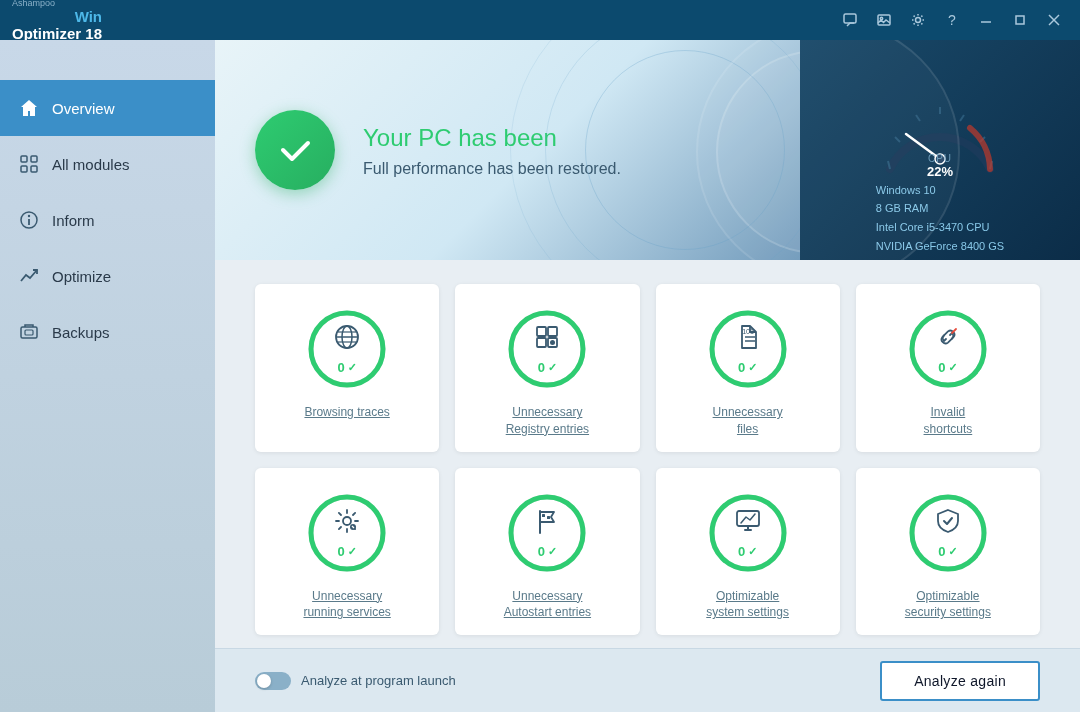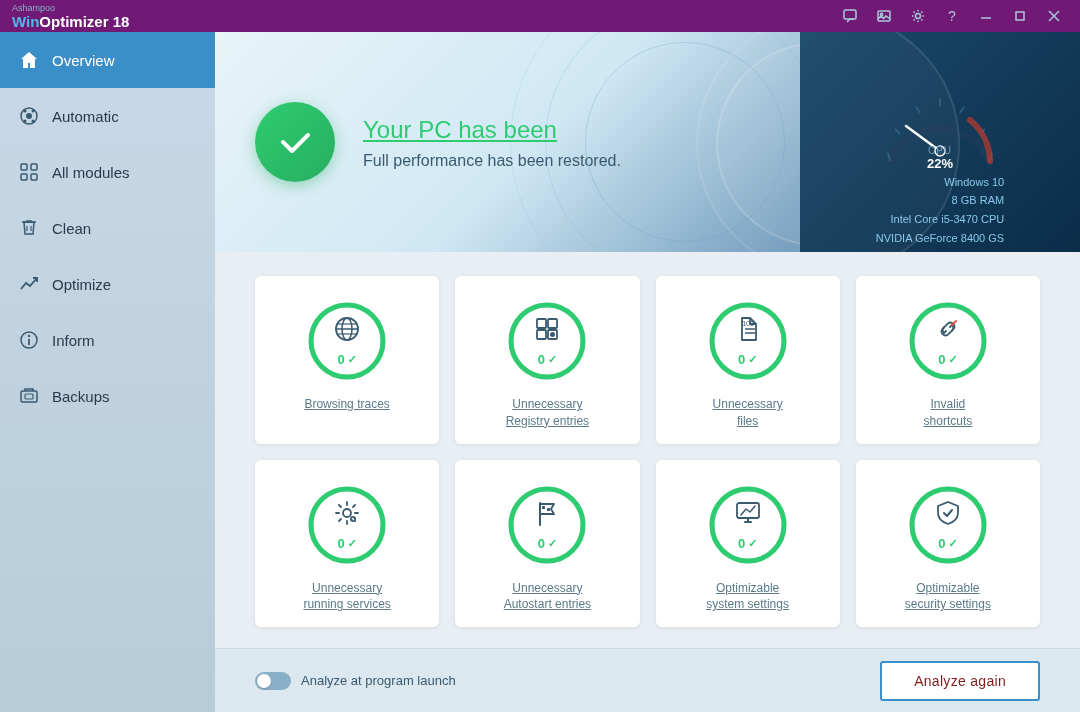--- a/index.html
+++ b/index.html
@@ -8,22 +8,22 @@
       height: 712px;
       font-family: 'Segoe UI', Arial, sans-serif;
       background: #e8eef3;
       overflow: hidden;
       display: flex;
       flex-direction: column;
     }
 
     
     .titlebar {
-      background: #701a75;
-      height: 32px;
+      background: #0c4a6e;
+      height: 40px;
       display: flex;
       align-items: center;
       justify-content: space-between;
       padding: 8px 12px;
       flex-shrink: 0;
     }
     .titlebar-logo {
       display: flex;
       flex-direction: column;
     }
@@ -77,20 +77,21 @@
       height: 56px;
       cursor: pointer;
       color: #2a3a4a;
       font-size: 15px;
       font-weight: 400;
       position: relative;
     }
     .sidebar-item.active {
       background: #3b8fc8;
       color: #ffffff;
+      margin-top: 40px;
     }
     .sidebar-item .si-icon {
       width: 22px;
       height: 22px;
       display: flex;
       align-items: center;
       justify-content: center;
       font-size: 16px;
     }
 
@@ -148,21 +149,20 @@
       margin-right: 28px;
       box-shadow: 0 4px 15px rgba(39,174,96,0.4);
     }
     .success-icon svg { width: 40px; height: 40px; }
 
     .header-text h1 {
       font-size: 24px;
       font-weight: 400;
       color: #2ecc71;
       line-height: 1.3;
-      text-decoration: underline;
     }
     .header-text p {
       font-size: 16px;
       color: #3a5a70;
       margin-top: 6px;
     }
 
     
     .cpu-gauge-container {
       position: absolute;
@@ -171,21 +171,21 @@
       width: 280px;
       height: 264px;
       background: linear-gradient(135deg, #1a4a6a 0%, #0a2a45 100%);
       display: flex;
       flex-direction: column;
       align-items: center;
       justify-content: center;
     }
     .sys-info {
       margin-top: 2px;
-      text-align: right;
+      text-align: left;
       padding: 0 16px;
     }
     .sys-info p {
       font-size: 11px;
       color: #88c8e8;
       line-height: 1.7;
     }
 
     
     .metrics-area {
@@ -304,36 +304,36 @@
       box-shadow: 0 1px 3px rgba(0,0,0,0.2);
     }
     .toggle-label {
       font-size: 13px;
       color: #3a5a70;
     }
     .spacer { flex: 1; }
     .analyze-btn {
       background: #ffffff;
       border: 2px solid #3b8fc8;
-      color: #7f1d1d;
+      color: #0f172a;
       padding: 10px 32px;
       font-size: 14px;
       font-weight: 500;
       border-radius: 3px;
       cursor: pointer;
       letter-spacing: 0.3px;
     }
   </style>
 </head>
 <body>
 
 <div class="titlebar">
   <div class="titlebar-logo">
     <span class="company">Ashampoo</span>
-    <div style="display:flex;align-items:flex-end;">
+    <div style="display:flex;align-items:flex-end;flex-direction:column;">
       <span class="product" style="color:#4db8e8;font-size:15px;font-weight:700;">Win</span>
       <span class="product">Optimizer 18</span>
     </div>
   </div>
   <div class="titlebar-controls">
     <div class="titlebar-btn">
       <svg viewBox="0 0 14 14" fill="none" stroke="#aac8dc" stroke-width="1.5">
           <rect x="1" y="1" width="12" height="9" rx="1.5"></rect>
           <path d="M4 13l3-3h4"></path>
         </svg>
@@ -377,83 +377,58 @@
 
     <div class="sidebar-item active">
       <span class="si-icon">
         <svg width="20" height="20" viewBox="0 0 20 20" fill="white">
             <path d="M10 2L2 9h2v9h5v-5h2v5h5V9h2z"></path>
           </svg>
       </span>
       <span>Overview</span>
     </div>
 
-    <div class="sidebar-item">
-      <span class="si-icon">
-        <svg width="20" height="20" viewBox="0 0 20 20" fill="#3a5a70">
-            <circle cx="10" cy="10" r="8" fill="none" stroke="#3a5a70" stroke-width="1.5"></circle>
-            <circle cx="10" cy="10" r="3" fill="#3a5a70"></circle>
-            <circle cx="6" cy="5" r="1.5" fill="#3a5a70"></circle>
-            <circle cx="14" cy="5" r="1.5" fill="#3a5a70"></circle>
-            <circle cx="6" cy="15" r="1.5" fill="#3a5a70"></circle>
-            <circle cx="14" cy="15" r="1.5" fill="#3a5a70"></circle>
-          </svg>
-      </span>
-      <span>Automatic</span>
-    </div>
 
     <div class="sidebar-item">
       <span class="si-icon">
         <svg width="20" height="20" viewBox="0 0 20 20" fill="none" stroke="#3a5a70" stroke-width="1.5">
             <rect x="2" y="2" width="6" height="6" rx="1"></rect>
             <rect x="12" y="2" width="6" height="6" rx="1"></rect>
             <rect x="2" y="12" width="6" height="6" rx="1"></rect>
             <rect x="12" y="12" width="6" height="6" rx="1"></rect>
           </svg>
       </span>
       <span>All modules</span>
     </div>
 
-    <div class="sidebar-item">
-      <span class="si-icon">
-        <svg width="20" height="20" viewBox="0 0 20 20" fill="none">
-            <path d="M5 4h10l-1 12H6L5 4z" stroke="#3a5a70" stroke-width="1.5"></path>
-            <path d="M3 4h14" stroke="#3a5a70" stroke-width="1.5"></path>
-            <path d="M8 4V3h4v1" stroke="#3a5a70" stroke-width="1.5"></path>
-            <line x1="8" y1="8" x2="8" y2="13" stroke="#3a5a70" stroke-width="1.2"></line>
-            <line x1="12" y1="8" x2="12" y2="13" stroke="#3a5a70" stroke-width="1.2"></line>
-          </svg>
-      </span>
-      <span>Clean</span>
-    </div>
-
-    <div class="sidebar-item">
-      <span class="si-icon">
-        <svg width="20" height="20" viewBox="0 0 20 20" fill="none">
-            <polyline points="2,15 7,9 11,12 18,4" stroke="#3a5a70" stroke-width="1.8"></polyline>
-            <polyline points="14,4 18,4 18,8" stroke="#3a5a70" stroke-width="1.8"></polyline>
-          </svg>
-      </span>
-      <span>Optimize</span>
-    </div>
 
     <div class="sidebar-item">
       <span class="si-icon">
         <svg width="20" height="20" viewBox="0 0 20 20" fill="none">
             <circle cx="10" cy="10" r="8" stroke="#3a5a70" stroke-width="1.5"></circle>
             <line x1="10" y1="9" x2="10" y2="15" stroke="#3a5a70" stroke-width="1.8"></line>
             <circle cx="10" cy="6" r="1.2" fill="#3a5a70"></circle>
           </svg>
       </span>
       <span>Inform</span>
     </div>
 
     <div class="sidebar-item">
       <span class="si-icon">
         <svg width="20" height="20" viewBox="0 0 20 20" fill="none">
+            <polyline points="2,15 7,9 11,12 18,4" stroke="#3a5a70" stroke-width="1.8"></polyline>
+            <polyline points="14,4 18,4 18,8" stroke="#3a5a70" stroke-width="1.8"></polyline>
+          </svg>
+      </span>
+      <span>Optimize</span>
+    </div>
+
+    <div class="sidebar-item">
+      <span class="si-icon">
+        <svg width="20" height="20" viewBox="0 0 20 20" fill="none">
             <rect x="2" y="5" width="16" height="11" rx="1.5" stroke="#3a5a70" stroke-width="1.5"></rect>
             <path d="M6 5V3h8v2" stroke="#3a5a70" stroke-width="1.5"></path>
             <rect x="6" y="8" width="8" height="5" rx="1" stroke="#3a5a70" stroke-width="1.2"></rect>
           </svg>
       </span>
       <span>Backups</span>
     </div>
   </div>
 
   <div class="content">

